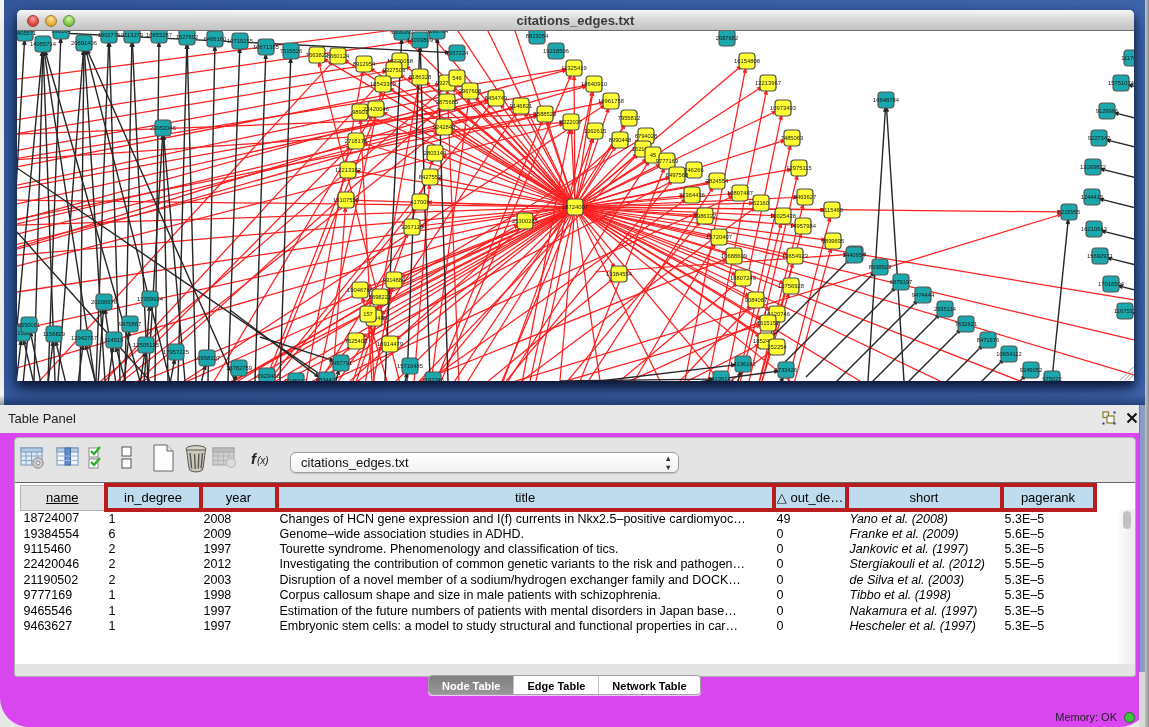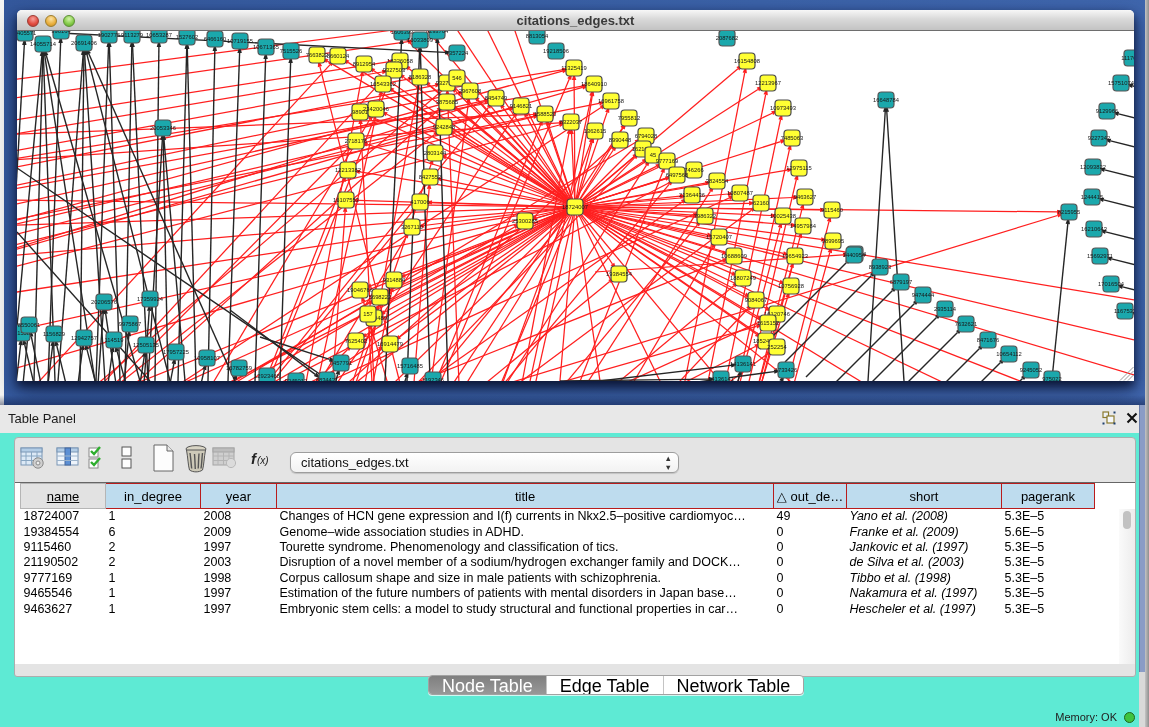--- a/index.html
+++ b/index.html
@@ -8,42 +8,42 @@
 #win { position:absolute; left:17px; top:10px; width:1117px; height:371px; background:#fff;
   border-radius:5px 5px 0 0; box-shadow:0 5px 10px rgba(5,12,40,.8), 0 10px 22px rgba(5,12,40,.5); }
 #titlebar { position:absolute; left:0; top:0; width:100%; height:21px;
   background:linear-gradient(#f7f7f7,#d9d9d9 45%,#c3c3c3);
   border-bottom:1px solid #6e6e6e; border-radius:5px 5px 0 0; }
 #titlebar .t { text-align:center; font-size:13px; font-weight:bold; color:#3a3a3a; line-height:21px; }
 .tl { position:absolute; top:4.5px; width:12px; height:12px; border-radius:50%; }
 .tl.r { left:10px; background:radial-gradient(circle at 50% 30%,#f7a09a,#e1493d 60%,#b33a30); border:.5px solid #9d3a32;}
 .tl.y { left:28px; background:radial-gradient(circle at 50% 30%,#fbe2a3,#e9ae3b 60%,#c08a26); border:.5px solid #9d7d2d;}
 .tl.g { left:46px; background:radial-gradient(circle at 50% 30%,#d3f3a8,#82ca46 60%,#5e9e2e); border:.5px solid #5d8f35;}
-#tablepanel { position:absolute; left:0; top:405px; width:1149px; height:322px; background:#5eead4; }
+#tablepanel { position:absolute; left:0; top:405px; width:1149px; height:322px; background:#d946ef;border-radius:29px; }
 #tp-head { position:absolute; left:0; top:0; width:100%; height:28px; background:#e8e8e8; }
 #tp-head .lbl { position:absolute; left:8px; top:6px; font-size:13px; color:#1c1c1c; }
 #tp-head .close { position:absolute; right:11px; top:7px; }
 #tp-head .float { position:absolute; right:33px; top:6px; }
 #toolpane { position:absolute; left:14px; top:32px; width:1122px; height:240px;
   border:1px solid #adadad; border-radius:4px 4px 3px 3px; background:#e4e4e4; }
 #toolbar { position:absolute; left:0; top:0; width:100%; height:44px; }
 #combo { position:absolute; left:275px; top:14px; width:389px; height:21px; background:linear-gradient(#fff,#f2f2f2);
   border:1px solid #9d9d9d; border-radius:6px; font-size:13px; color:#111; line-height:20px; padding-left:10px; box-shadow:0 1px 1px rgba(0,0,0,.15); }
 #combo .step { position:absolute; right:6px; top:1px; font-size:7.5px; color:#333; line-height:9px; text-align:center; }
 table.grid { position:absolute; left:5px; top:0px; width:1074px; border-collapse:collapse; table-layout:fixed;
   font-size:12.5px; color:#000; background:#fff; }
-table.grid th { height:25px; font-weight:normal; font-size:13px; background:#bedcee; border:1px solid #b91c1c; }
+table.grid th { height:25px; font-weight:normal; font-size:13px; background:#bedcee; border:4px solid #b91c1c; }
 table.grid th.first { background:#e2e2e2; border:1px solid #b5b5b5;text-decoration:underline; }
 table.grid td { height:15.4px; padding:0 2px 0 3px; white-space:nowrap; overflow:hidden; border:none; }
 table.grid td.c5 { text-align:left;font-style:italic; }
 #gridwrap { position:absolute; left:0px; top:44px; width:1120px; height:182px; overflow:hidden; background:#fff; border-top:1px solid #666;}
 #vscroll { position:absolute; right:0px; top:26px; width:16px; height:156px; background:linear-gradient(90deg,#fafafa,#ececec); }
 #vthumb { position:absolute; right:4px; top:2px; width:8px; height:18px; border-radius:5px; background:#c2c2c2; }
 #tabs { position:absolute; left:428px; top:270px; height:20px; display:flex; border:1px solid #a2a2a2; border-radius:4px; overflow:hidden; background:#fff; box-shadow:0 1px 0 rgba(255,255,255,.7);}
-#tabs .seg { font-size:18px; line-height:20px; padding:0 13px; color:#000; border-left:1px solid #c4c4c4; }
+#tabs .seg { font-size:11px; line-height:20px; padding:0 13px; color:#000; border-left:1px solid #c4c4c4;font-weight:bold; }
 #tabs .seg.sel { background:linear-gradient(#7f7f7f,#989898); color:#fff; border-left:none; }
 #memory { position:absolute; right:32px; bottom:4px; font-size:11px; color:#222;text-align:center; }
 #memdot { position:absolute; right:14px; bottom:4px; width:11px; height:11px; border-radius:50%; background:#3ec43e; border:1.5px solid #1e651e; }
 #redge { position:absolute; right:4px; top:405px; width:6px; height:267px; background:#8a9cc6; border-left:1px solid #6b7da8;}
 #redge2 { position:absolute; right:4px; top:672px; width:6px; height:55px; background:#d9d9d9;}
 #grayedge { position:absolute; right:0; top:0; width:4px; height:727px; background:linear-gradient(90deg,#c4c4c4,#8f8f8f); }
 text { font-family:"Liberation Sans",sans-serif; }
 </style></head>
 <body>
 <div id="net">
@@ -981,20 +981,29 @@
 <tr>
               <td class="c0">9115460</td>
               <td class="c1">2</td>
               <td class="c2">1997</td>
               <td class="c3">Tourette syndrome. Phenomenology and classification of tics.</td>
               <td class="c4">0</td>
               <td class="c5">Jankovic et al. (1997)</td>
               <td class="c6">5.3E–5</td>
             </tr>
 <tr>
+              <td class="c0">22420046</td>
+              <td class="c1">2</td>
+              <td class="c2">2012</td>
+              <td class="c3">Investigating the contribution of common genetic variants to the risk and pathogen…</td>
+              <td class="c4">0</td>
+              <td class="c5">Stergiakouli et al. (2012)</td>
+              <td class="c6">5.5E–5</td>
+            </tr>
+<tr>
               <td class="c0">21190502</td>
               <td class="c1">2</td>
               <td class="c2">2003</td>
               <td class="c3">Disruption of a novel member of a sodium/hydrogen exchanger family and DOCK…</td>
               <td class="c4">0</td>
               <td class="c5">de Silva et al. (2003)</td>
               <td class="c6">5.3E–5</td>
             </tr>
 <tr>
               <td class="c0">9777169</td>

